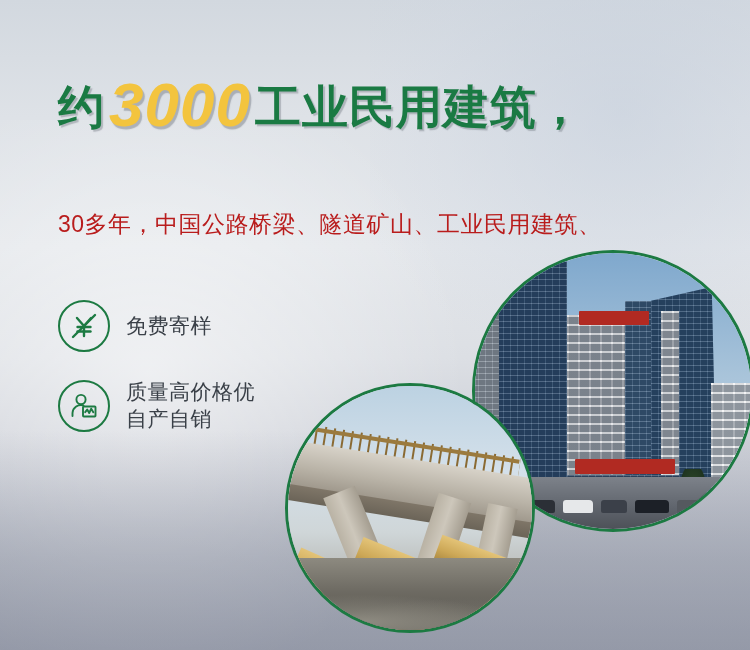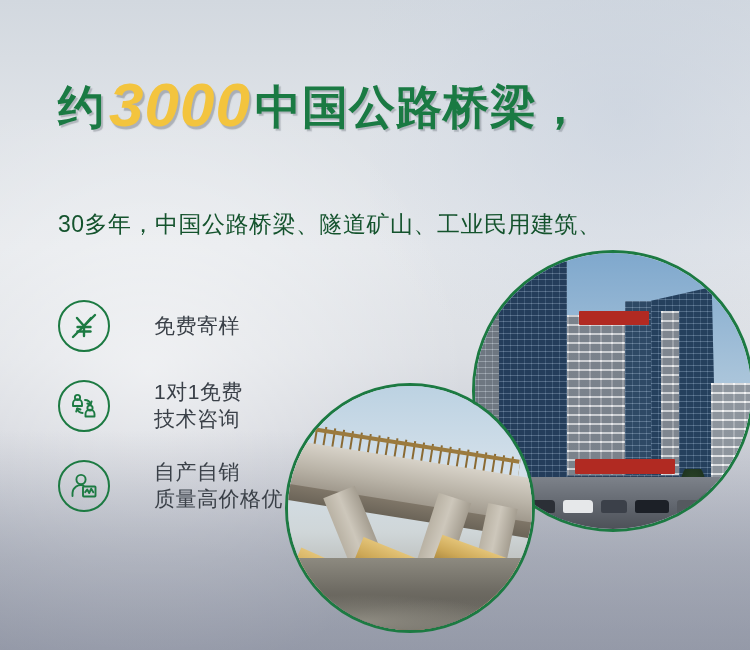--- a/index.html
+++ b/index.html
@@ -94,39 +94,38 @@
 
   
   .subtitle {
     position: absolute;
     left: 58px;
     top: 206px;
     width: 660px;
   }
   .sub-line {
     font-size: 23px;
-    color: #14532d;
+    color: #b91c1c;
     line-height: 1.62;
     white-space: nowrap;
     letter-spacing: 0.5px;
   }
 
   
   .features {
     position: absolute;
     left: 58px;
     top: 297px;
     width: 280px;
   }
   .feature-row {
     display: flex;
     align-items: center;
     margin-bottom: 18px;
     height: 58px;
-    gap: 28px;
   }
   .feature-row.two-line { height: 66px; margin-bottom: 14px; }
   .feat-icon {
     width: 52px;
     height: 52px;
     flex: 0 0 52px;
     border: 2.5px solid #1c7a42;
     border-radius: 50%;
     box-sizing: border-box;
     display: flex;
@@ -234,21 +233,21 @@
 
 <div class="banner">
 
   <div class="bg-base"></div>
   <div class="bg-sky-right"></div>
   <div class="bg-haze-left"></div>
   <div class="bg-haze-bottom"></div>
 
   <div class="headline">
     <div class="headline-line l1">
-      <span class="hl-green">约</span><span class="hl-number">3000</span><span class="hl-green">中国公路桥梁，</span>
+      <span class="hl-green">约</span><span class="hl-number">3000</span><span class="hl-green">工业民用建筑，</span>
     </div>
   </div>
 
   <div class="subtitle">
     <div class="sub-line">30多年，中国公路桥梁、隧道矿山、工业民用建筑、</div>
   </div>
 
   <div class="features">
 
     <div class="feature-row">
@@ -261,55 +260,35 @@
             <path d="M17 17 V27"></path>
             <path d="M6 28 L28 6" stroke-width="2.4"></path>
           </g>
         </svg>
       </span>
       <span class="feat-text">
         <span>免费寄样</span>
       </span>
     </div>
 
-    <div class="feature-row two-line">
-      <span class="feat-icon">
-        <svg width="34" height="34" viewBox="0 0 34 34">
-          <g fill="none" stroke="#1c7a42" stroke-width="1.9" stroke-linecap="round" stroke-linejoin="round">
-            <circle cx="10.5" cy="8.5" r="2.6"></circle>
-            <path d="M6 17 v-2.4 a4.5 4.5 0 0 1 9 0 V17 Z"></path>
-            <circle cx="23" cy="19" r="2.6"></circle>
-            <path d="M18.5 27.5 v-2.4 a4.5 4.5 0 0 1 9 0 v2.4 Z"></path>
-            <path d="M18 11 a6 6 0 0 1 5.6 4.2"></path>
-            <path d="M24.6 12.4 l-1.1 3.3 l-3.2 -1.2"></path>
-            <path d="M15.6 24 a6 6 0 0 1 -5.6 -4.2"></path>
-            <path d="M9.2 22.6 l1.1 -3.3 l3.2 1.2"></path>
-          </g>
-        </svg>
-      </span>
-      <span class="feat-text">
-        <div>1对1免费</div>
-        <div>技术咨询</div>
-      </span>
-    </div>
 
     <div class="feature-row two-line">
       <span class="feat-icon">
         <svg width="34" height="34" viewBox="0 0 34 34">
           <g fill="none" stroke="#1c7a42" stroke-width="1.9" stroke-linecap="round" stroke-linejoin="round">
             <circle cx="14" cy="10.5" r="4.6"></circle>
             <path d="M5.5 27 v-3 a8.5 8.5 0 0 1 11 -7.6"></path>
             <rect x="16" y="17.5" width="12.5" height="10" rx="0.8"></rect>
             <path d="M18.2 23.2 l2 -2.6 l2 3.4 l2 -4.3 l2.1 3.5"></path>
           </g>
         </svg>
       </span>
       <span class="feat-text">
+        <div>质量高价格优</div>
         <div>自产自销</div>
-        <div>质量高价格优</div>
       </span>
     </div>
 
 
   </div>
 
   <div class="photo photo-building">
     <div class="photo-inner">
       <div class="bldg-sky"></div>
 

